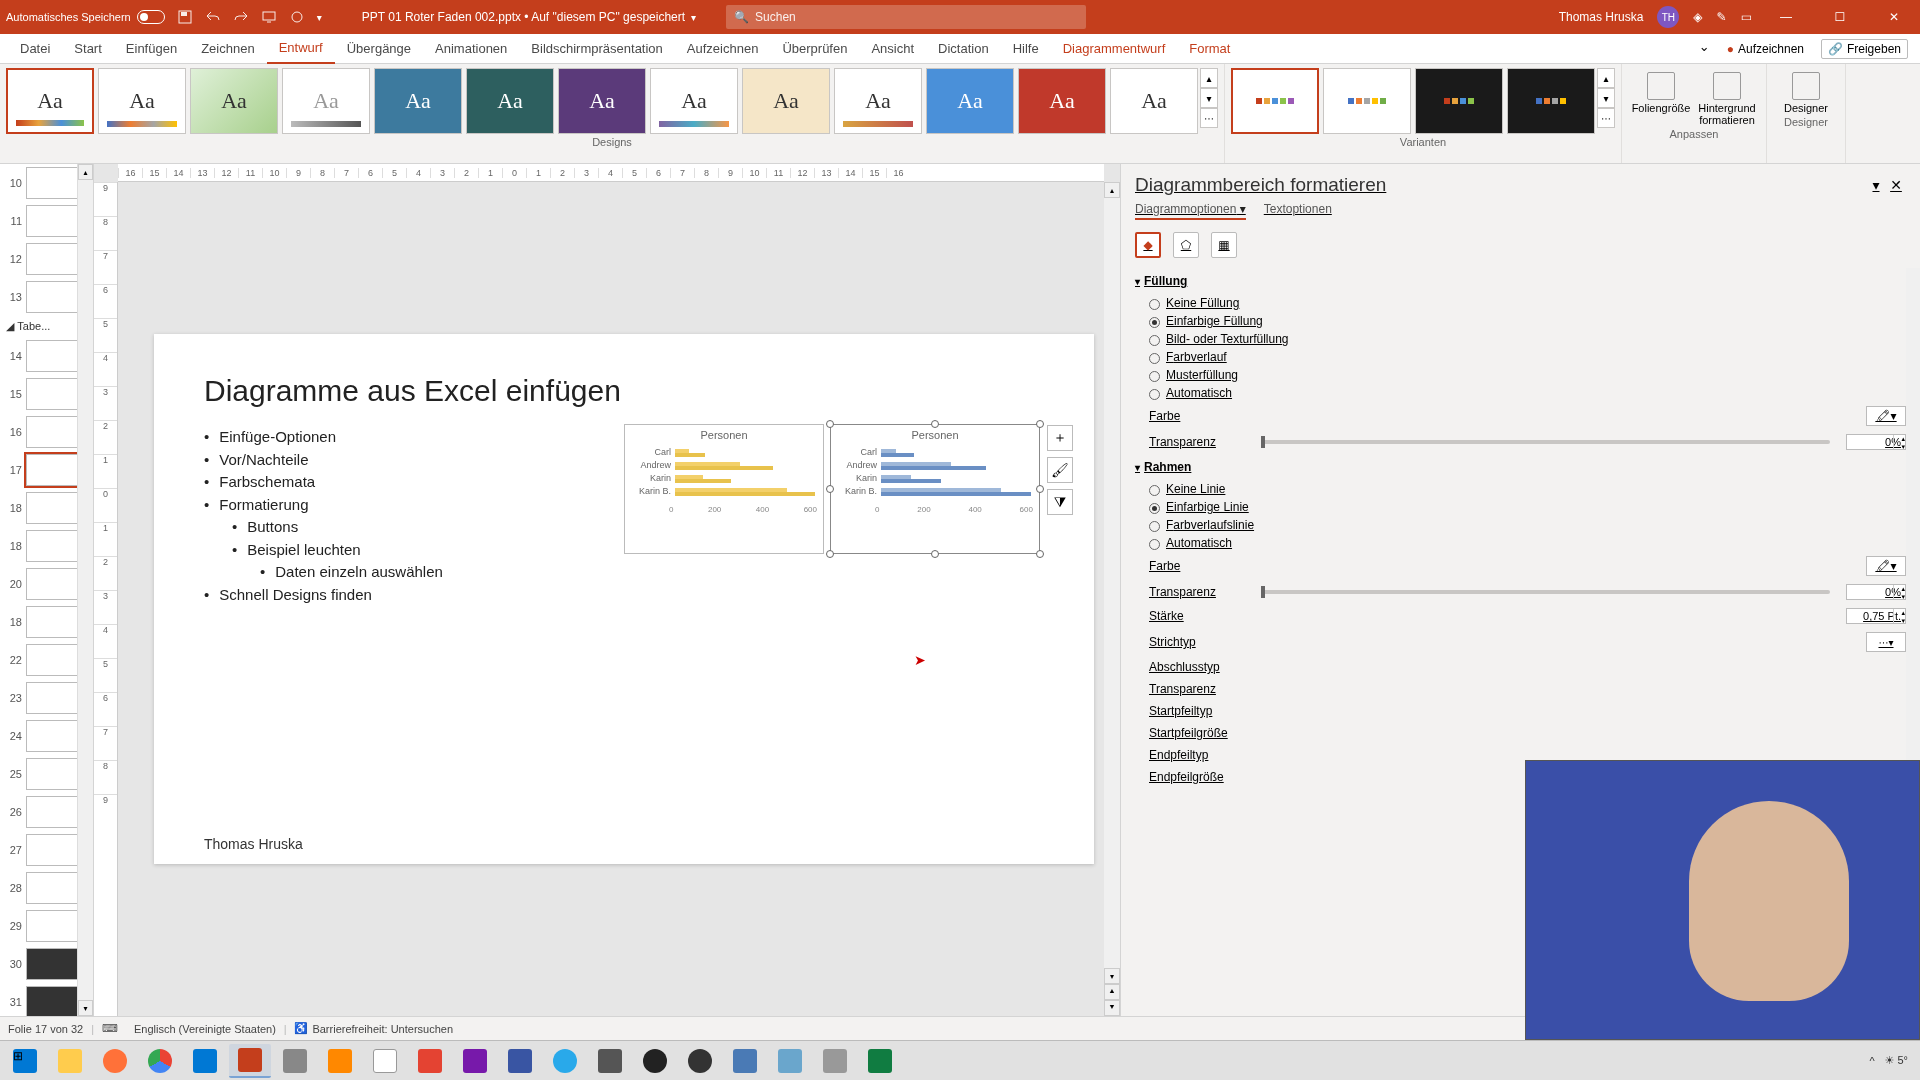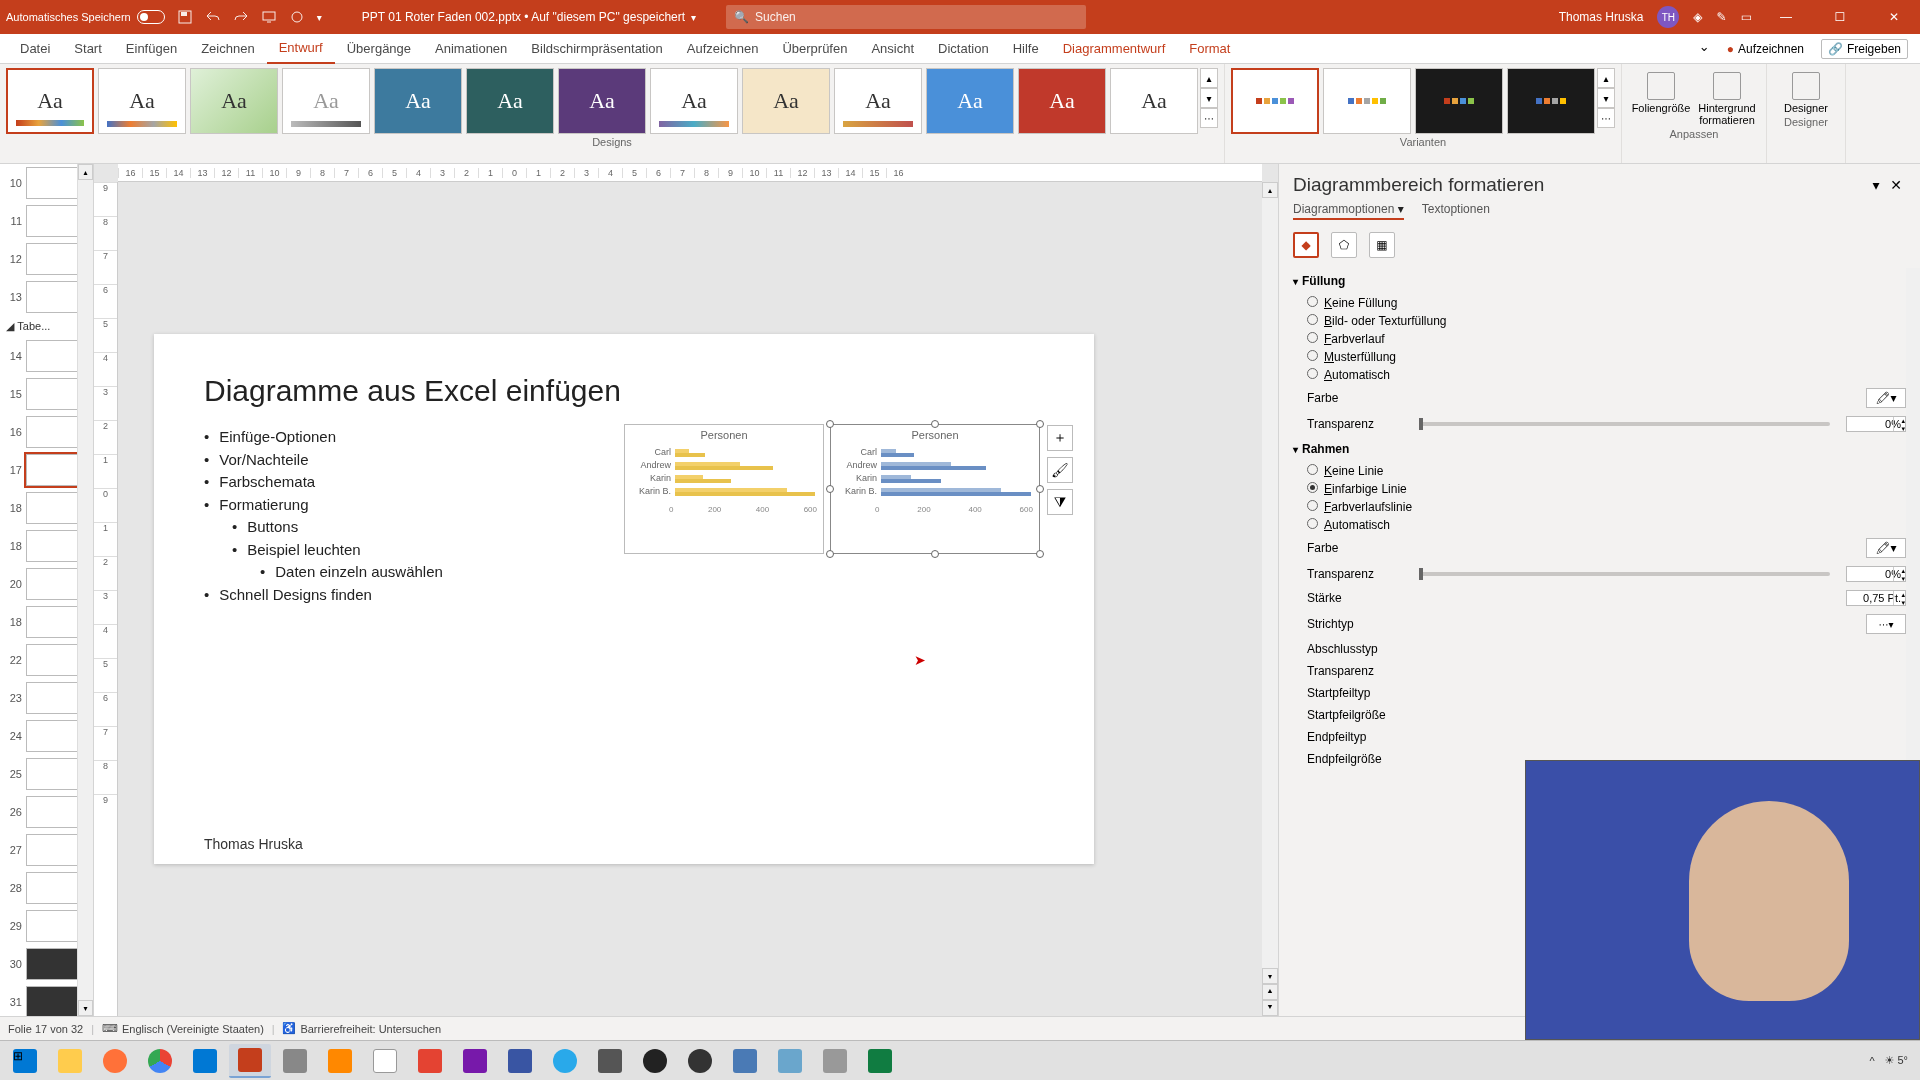--- a/index.html
+++ b/index.html
@@ -97,35 +97,35 @@
 .sel-handles .h { position:absolute; width:8px; height:8px; background:#fff; border:1px solid #666; border-radius:50%; }
 .sel-handles .h.tl{top:-5px;left:-5px}.sel-handles .h.tr{top:-5px;right:-5px}.sel-handles .h.bl{bottom:-5px;left:-5px}.sel-handles .h.br{bottom:-5px;right:-5px}
 .sel-handles .h.tm{top:-5px;left:calc(50% - 4px)}.sel-handles .h.bm{bottom:-5px;left:calc(50% - 4px)}
 .sel-handles .h.ml{top:calc(50% - 4px);left:-5px}.sel-handles .h.mr{top:calc(50% - 4px);right:-5px}
 .chart-tools { position:absolute; right:-34px; top:0; display:flex; flex-direction:column; gap:6px; }
 .chart-tools div { width:26px; height:26px; border:1px solid #bbb; background:#fff; display:flex; align-items:center; justify-content:center; font-size:14px; cursor:pointer; }
 
 .cursor-arrow { position:absolute; left:820px; top:488px; color:#c00; font-size:14px; pointer-events:none; }
 
 
-.pane { width:642px; background:#f3f2f1; border-left:1px solid #d4d4d4; display:flex; flex-direction:column; }
+.pane { width:800px; background:#f3f2f1; border-left:1px solid #d4d4d4; display:flex; flex-direction:column;text-decoration:underline; }
 .pane-header { padding:10px 14px 4px; display:flex; align-items:center; }
 .pane-title { font-size:19px; color:#333; flex:1; }
 .pane-close { width:20px; text-align:center; cursor:pointer; font-size:14px; }
 .pane-tabs { padding:2px 14px 8px; display:flex; gap:18px; font-size:12px; }
 .pane-tabs span { color:#555; cursor:pointer; }
 .pane-tabs span.active { color:#222; border-bottom:2px solid #c43e1c; padding-bottom:2px; }
 .pane-icons { padding:4px 14px 10px; display:flex; gap:12px; }
 .pane-icons .pi { width:26px; height:26px; border:1px solid #bbb; display:flex; align-items:center; justify-content:center; cursor:pointer; background:#fff; border-radius:2px; }
 .pane-icons .pi.active { background:#fff; border:2px solid #c43e1c; color:#c43e1c; }
 .pane-body { flex:1; overflow:auto; padding:0 14px 10px; font-size:12px; position:relative; }
 .pane-scroll { position:absolute; right:0; top:0; bottom:0; width:14px; background:#f0f0f0; }
 .section-hdr { font-weight:bold; font-size:12px; padding:6px 0; cursor:pointer; display:flex; align-items:center; gap:4px; }
 .section-hdr::before { content:"▾"; font-size:10px; }
-.radio-row { padding:2px 0 2px 14px; display:flex; align-items:flex-start; gap:6px; cursor:pointer; }
+.radio-row { padding:2px 0 2px 14px; display:flex; align-items:flex-end; gap:6px; cursor:pointer; }
 .radio { width:11px; height:11px; border:1px solid #666; border-radius:50%; display:inline-flex; align-items:center; justify-content:center; }
 .radio.checked::after { content:""; width:5px; height:5px; background:#333; border-radius:50%; }
 .field-row { display:flex; align-items:center; padding:4px 0 4px 14px; gap:16px; }
 .field-row label { width:96px; }
 .slider { flex:1; height:4px; background:#c8c6c4; position:relative; border-radius:2px; }
 .slider .knob { position:absolute; left:0; top:-4px; width:4px; height:12px; background:#666; }
 .val-box { width:60px; border:1px solid #bbb; background:#fff; padding:1px 4px; font-size:11px; text-align:right; position:relative; }
 .val-box .spin { position:absolute; right:0; top:0; bottom:0; width:12px; border-left:1px solid #ccc; font-size:7px; display:flex; flex-direction:column; }
 .color-btn { width:40px; height:20px; border:1px solid #bbb; background:#fff; display:flex; align-items:center; justify-content:center; margin-left:auto; cursor:pointer; }
 .combo-btn { width:40px; height:20px; border:1px solid #bbb; background:#fff; margin-left:auto; cursor:pointer; display:flex; align-items:center; justify-content:center; font-size:10px; }
@@ -649,20 +649,24 @@
     <div class="pane-body">
       <div class="pane-scroll"></div>
 
       <div class="section-hdr">Füllung</div>
       <div id="fill-options">
           <div class="radio-row">
             <span class="radio"></span>
             <span><u>K</u>eine Füllung</span>
           </div>
           <div class="radio-row">
+            <span class="radio checked"></span>
+            <span><u>E</u>infarbige Füllung</span>
+          </div>
+          <div class="radio-row">
             <span class="radio"></span>
             <span><u>B</u>ild- oder Texturfüllung</span>
           </div>
           <div class="radio-row">
             <span class="radio"></span>
             <span><u>F</u>arbverlauf</span>
           </div>
           <div class="radio-row">
             <span class="radio"></span>
             <span><u>M</u>usterfüllung</span>
@@ -750,21 +754,21 @@
           <label>Endpfeilgröße</label>
         </div>
     </div>
   </div>
 </div>
 
 <div class="status">
   <span>Folie 17 von 32</span>
   <span class="sep">|</span>
   <span>⌨</span>
-  <span style="margin-left:4px">Englisch (Vereinigte Staaten)</span>
+  <span style="margin-left:16px">Englisch (Vereinigte Staaten)</span>
   <span class="sep">|</span>
   <span>♿</span>
   <span style="margin-left:4px">Barrierefreiheit: Untersuchen</span>
   <div class="right">
     <span>📝 <span>Notizen</span></span>
     <span>🖵 <span>Anzeigeeinstellungen</span></span>
   </div>
 </div>
 
 <div class="taskbar">

